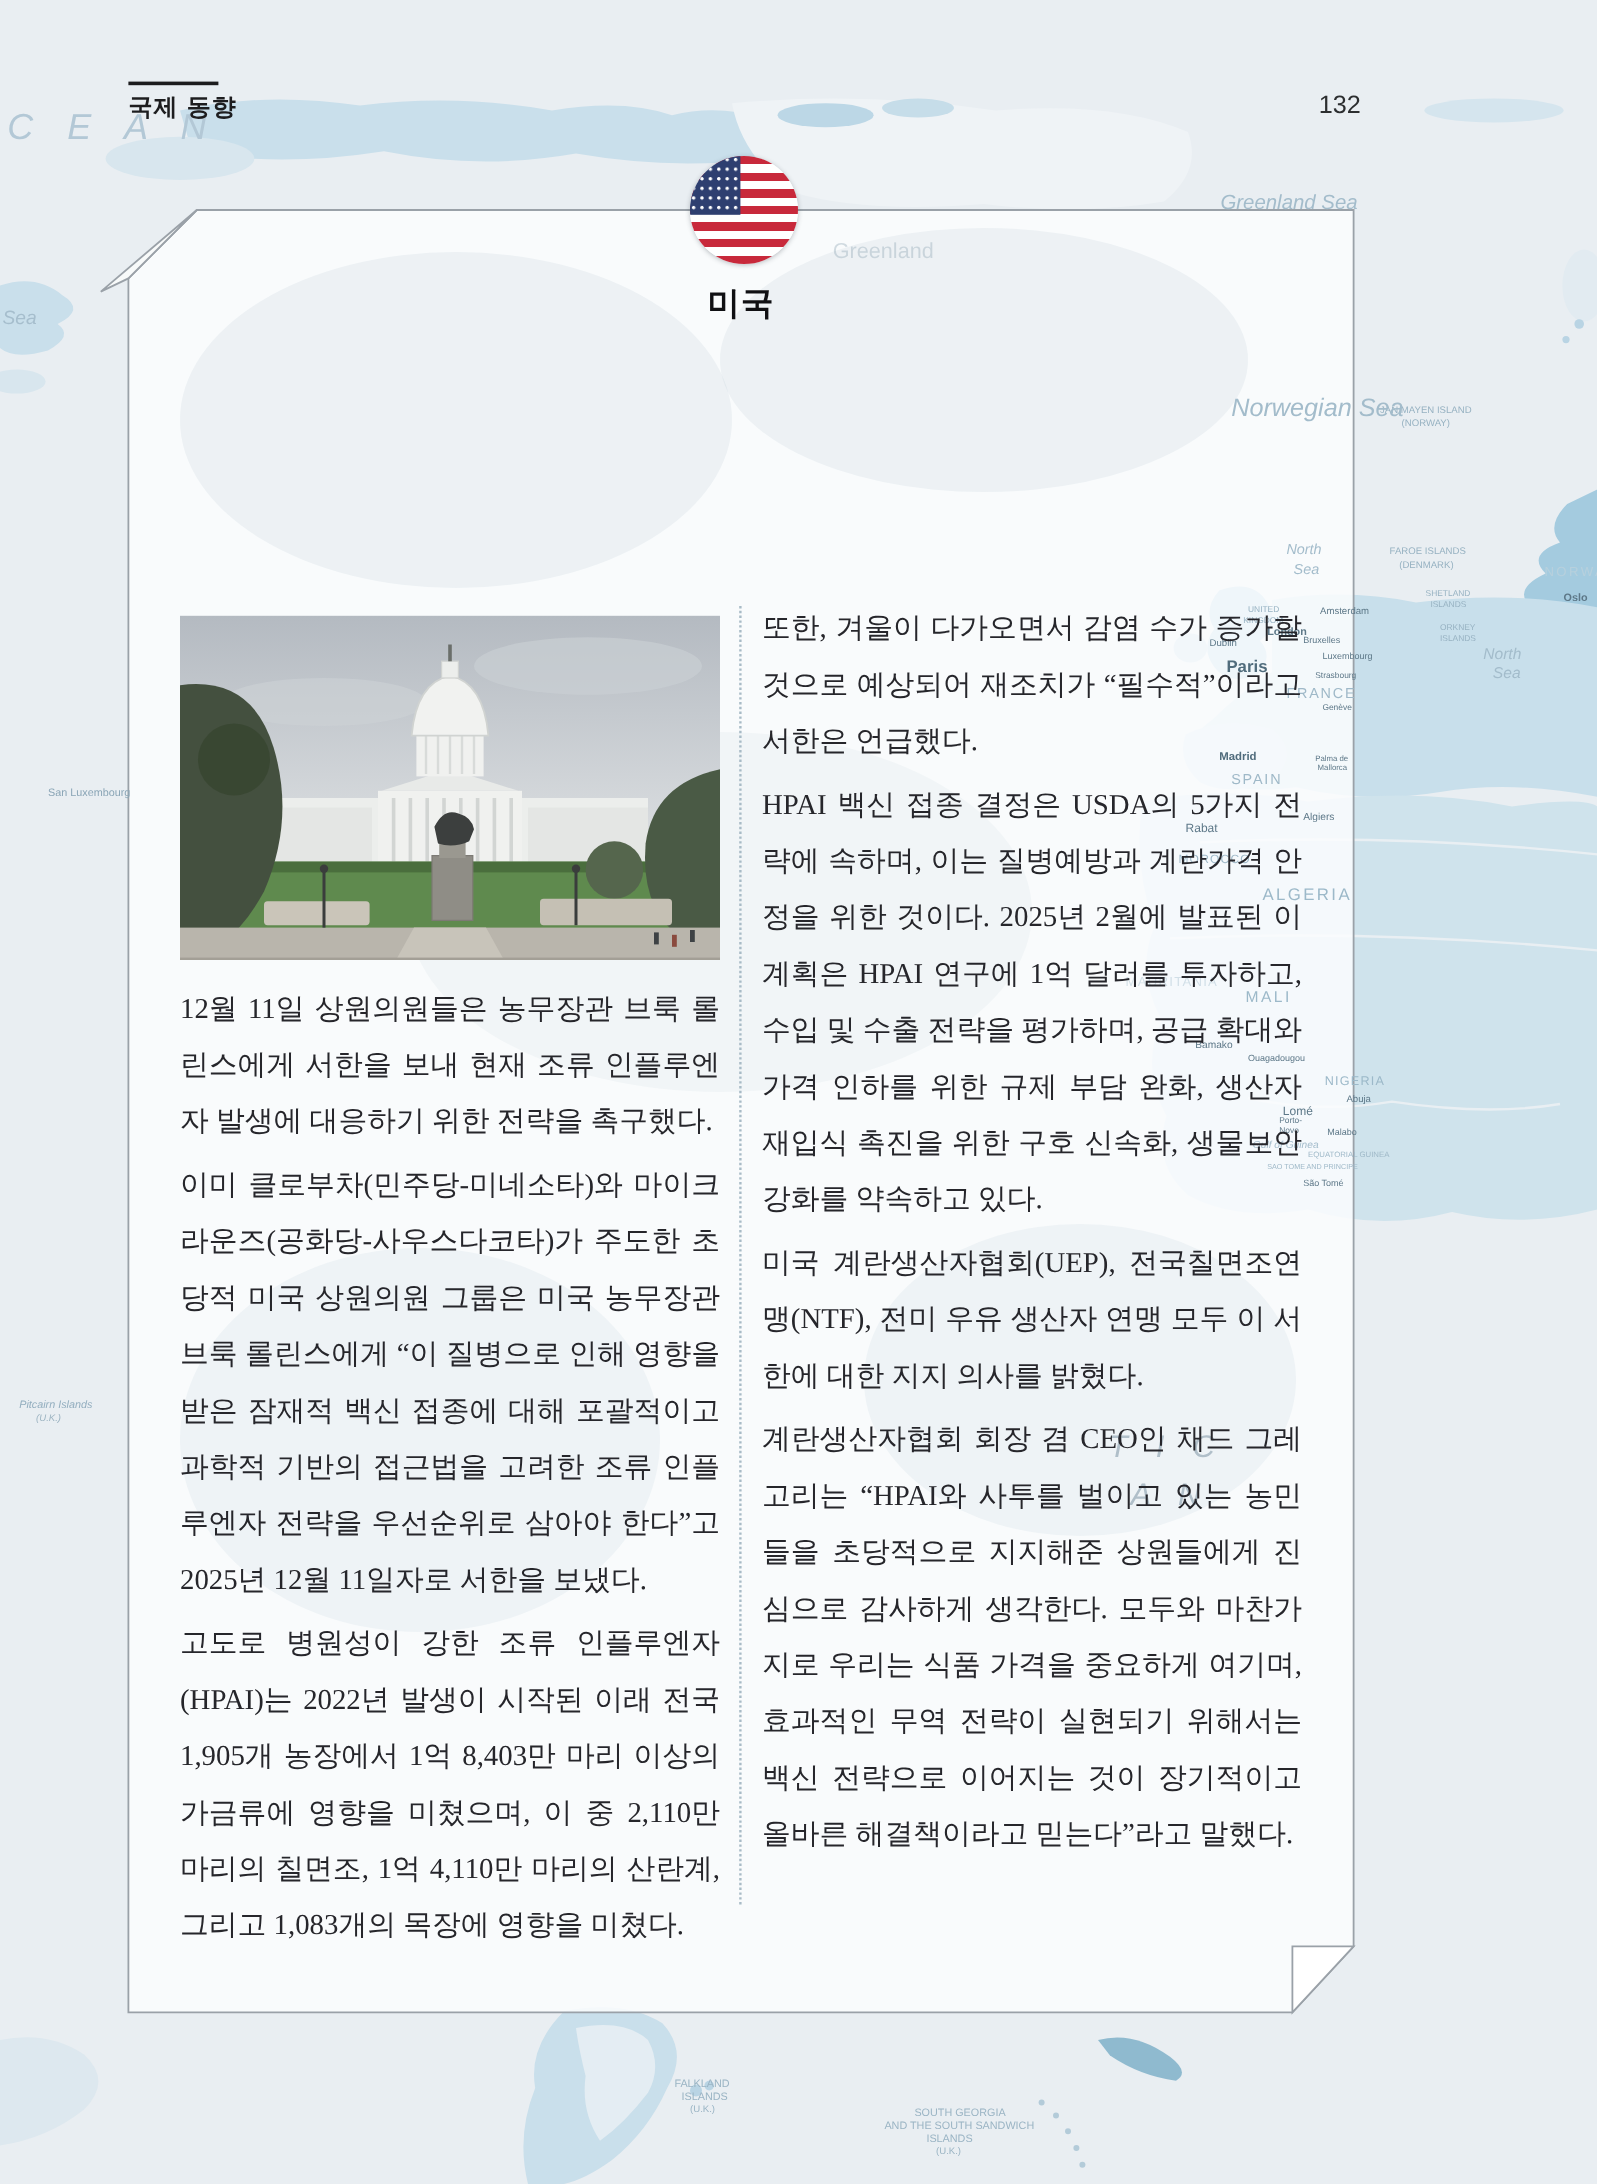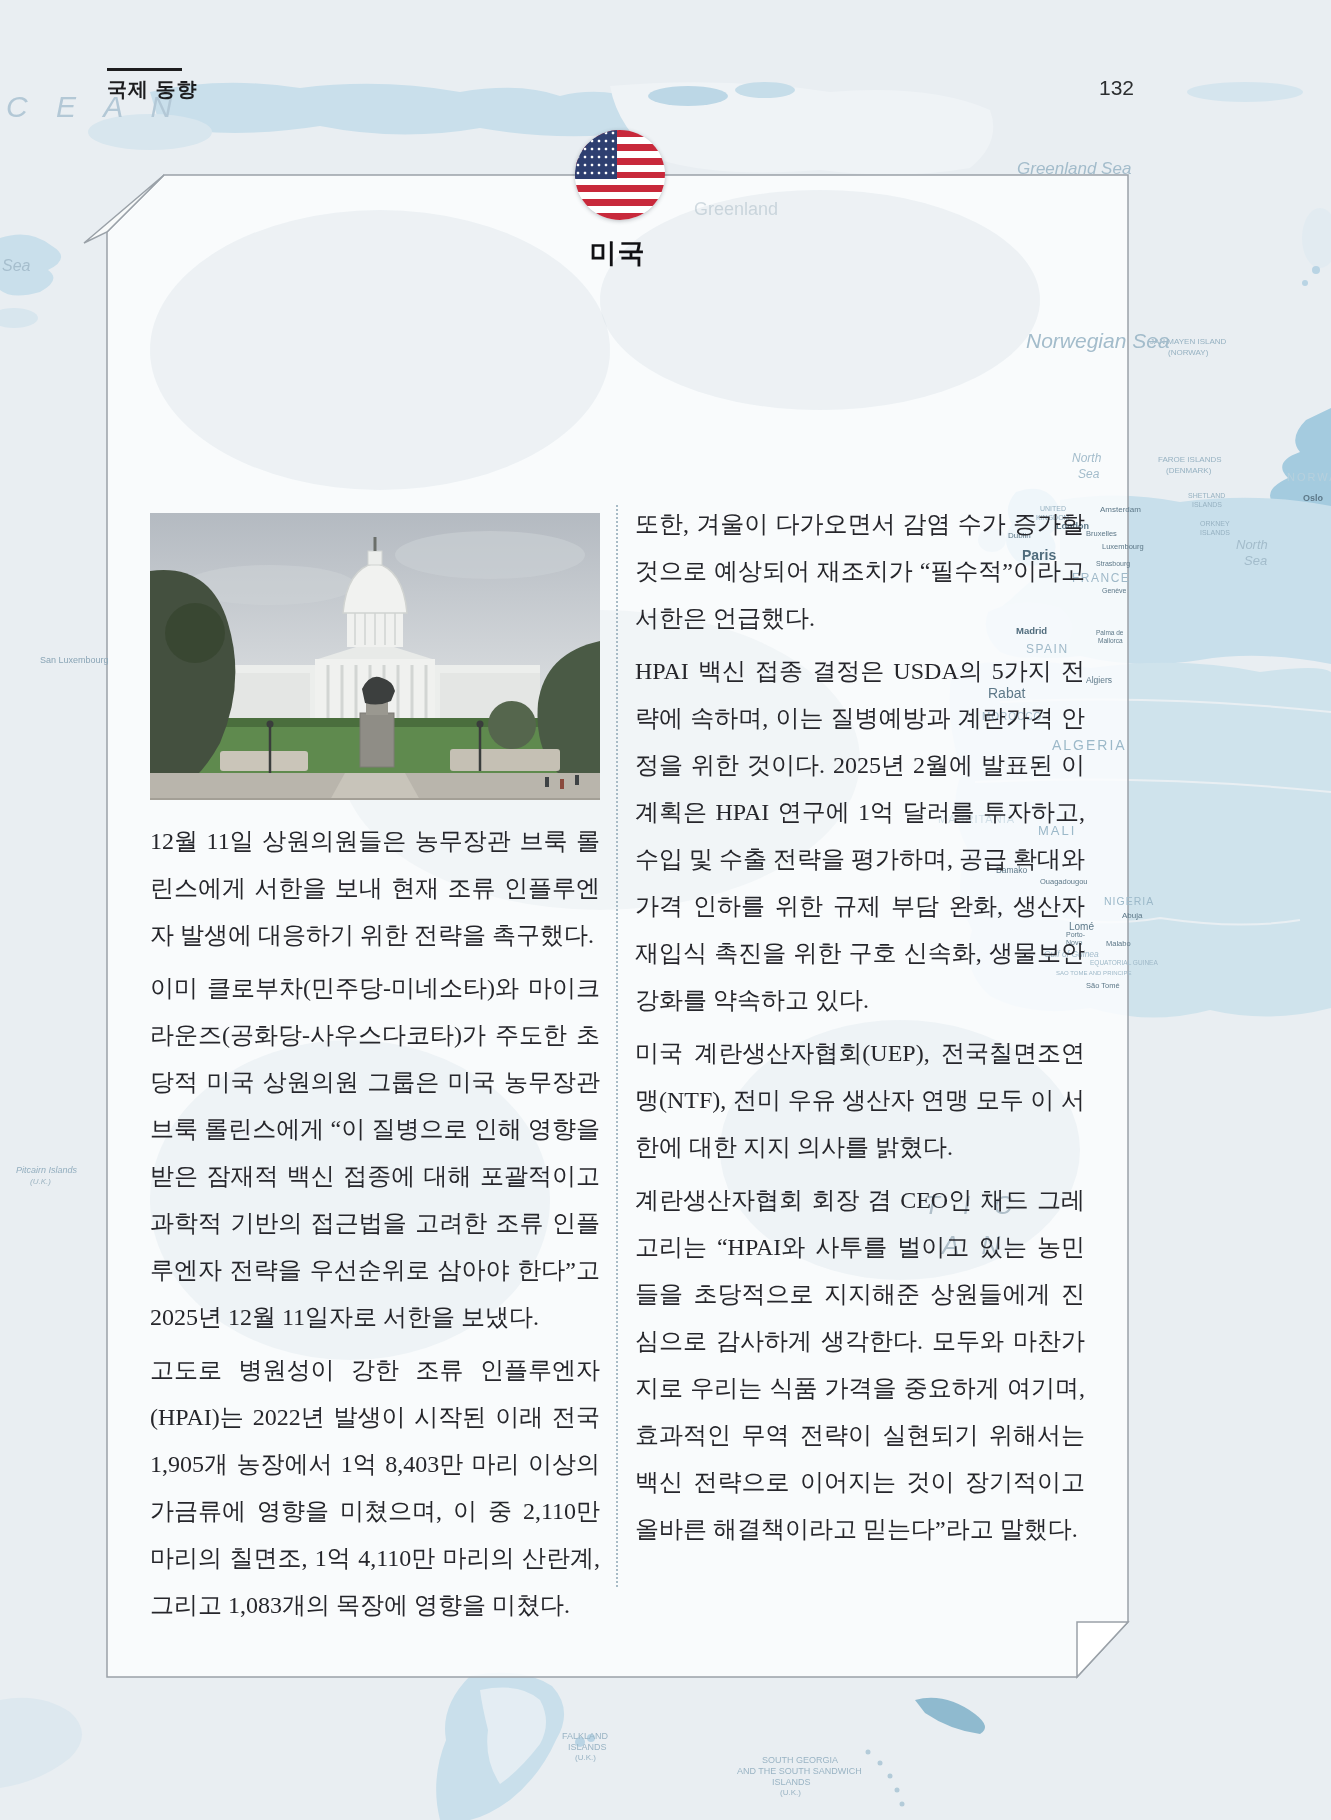--- a/index.html
+++ b/index.html
@@ -122,21 +122,21 @@
     <span class="map-label" style="left: 1022px; top: 548px; font-size: 14px; color: rgb(80, 108, 124); font-weight: bold;">Paris</span>
     <span class="map-label" style="left: 1102px; top: 543px; font-size: 7.5px; color: rgb(93, 120, 136);">Luxembourg</span>
     <span class="map-label" style="left: 1096px; top: 560px; font-size: 7px; color: rgb(93, 120, 136);">Strasbourg</span>
     <span class="map-label" style="left: 1072px; top: 572px; font-size: 12px; color: rgb(159, 185, 200); letter-spacing: 1.5px;">FRANCE</span>
     <span class="map-label" style="left: 1102px; top: 587px; font-size: 7px; color: rgb(93, 120, 136);">Genève</span>
     <span class="map-label" style="left: 1016px; top: 626px; font-size: 9.5px; color: rgb(80, 108, 124); font-weight: bold; text-align: center;">Madrid</span>
     <span class="map-label" style="left: 1026px; top: 643px; font-size: 12px; color: rgb(159, 185, 200); letter-spacing: 1.5px;">SPAIN</span>
     <span class="map-label" style="left: 1096px; top: 630px; font-size: 6.5px; color: rgb(93, 120, 136);">Palma de</span>
     <span class="map-label" style="left: 1098px; top: 638px; font-size: 6.5px; color: rgb(93, 120, 136);">Mallorca</span>
     <span class="map-label" style="left: 1086px; top: 676px; font-size: 8.5px; color: rgb(93, 120, 136);">Algiers</span>
-    <span class="map-label" style="left: 988px; top: 686px; font-size: 14px; color: rgb(93, 120, 136);">Rabat</span>
+    <span class="map-label" style="left: 988px; top: 686px; font-size: 10px; color: rgb(93, 120, 136);">Rabat</span>
     <span class="map-label" style="left: 982px; top: 712px; font-size: 10px; color: rgb(159, 185, 200); letter-spacing: 1px;">MOROCCO</span>
     <span class="map-label" style="left: 1052px; top: 738px; font-size: 14px; color: rgb(156, 185, 201); letter-spacing: 2px;">ALGERIA</span>
     <span class="map-label" style="left: 1038px; top: 824px; font-size: 13px; color: rgb(156, 185, 201); letter-spacing: 2px;">MALI</span>
     <span class="map-label" style="left: 938px; top: 814px; font-size: 11px; color: rgb(156, 185, 201); letter-spacing: 1px; opacity: 0.4;">MAURITANIA</span>
     <span class="map-label" style="left: 996px; top: 866px; font-size: 8.5px; color: rgb(93, 120, 136);">Bamako</span>
     <span class="map-label" style="left: 1040px; top: 878px; font-size: 7.5px; color: rgb(93, 120, 136);">Ouagadougou</span>
     <span class="map-label" style="left: 1104px; top: 896px; font-size: 10.5px; color: rgb(156, 185, 201); letter-spacing: 1px;">NIGERIA</span>
     <span class="map-label" style="left: 1122px; top: 912px; font-size: 8px; color: rgb(93, 120, 136);">Abuja</span>
     <span class="map-label" style="left: 1050px; top: 922px; font-size: 10px; color: rgb(93, 120, 136); padding-left: 19px;">Lomé</span>
     <span class="map-label" style="left: 1066px; top: 931px; font-size: 7px; color: rgb(93, 120, 136);">Porto-</span>

